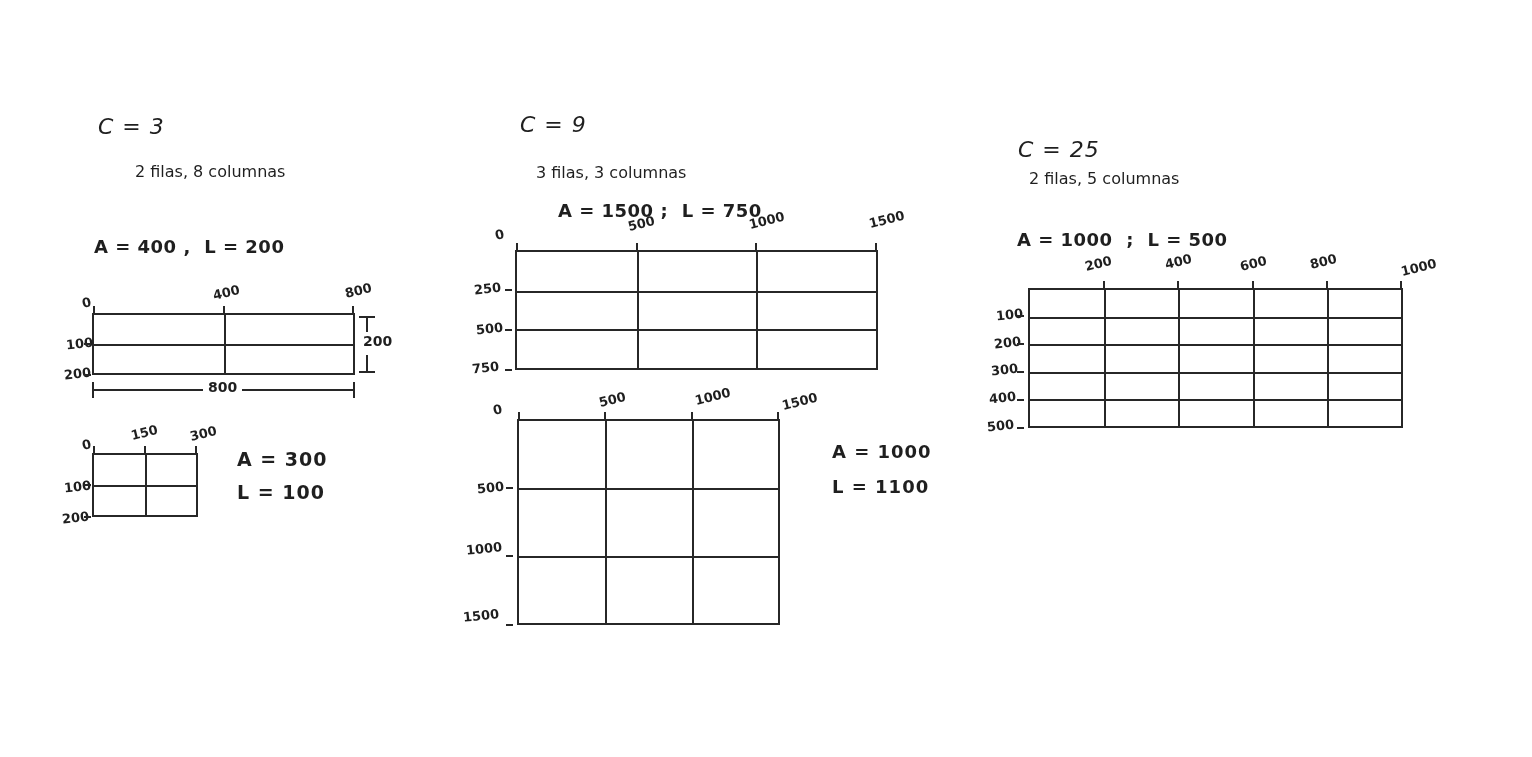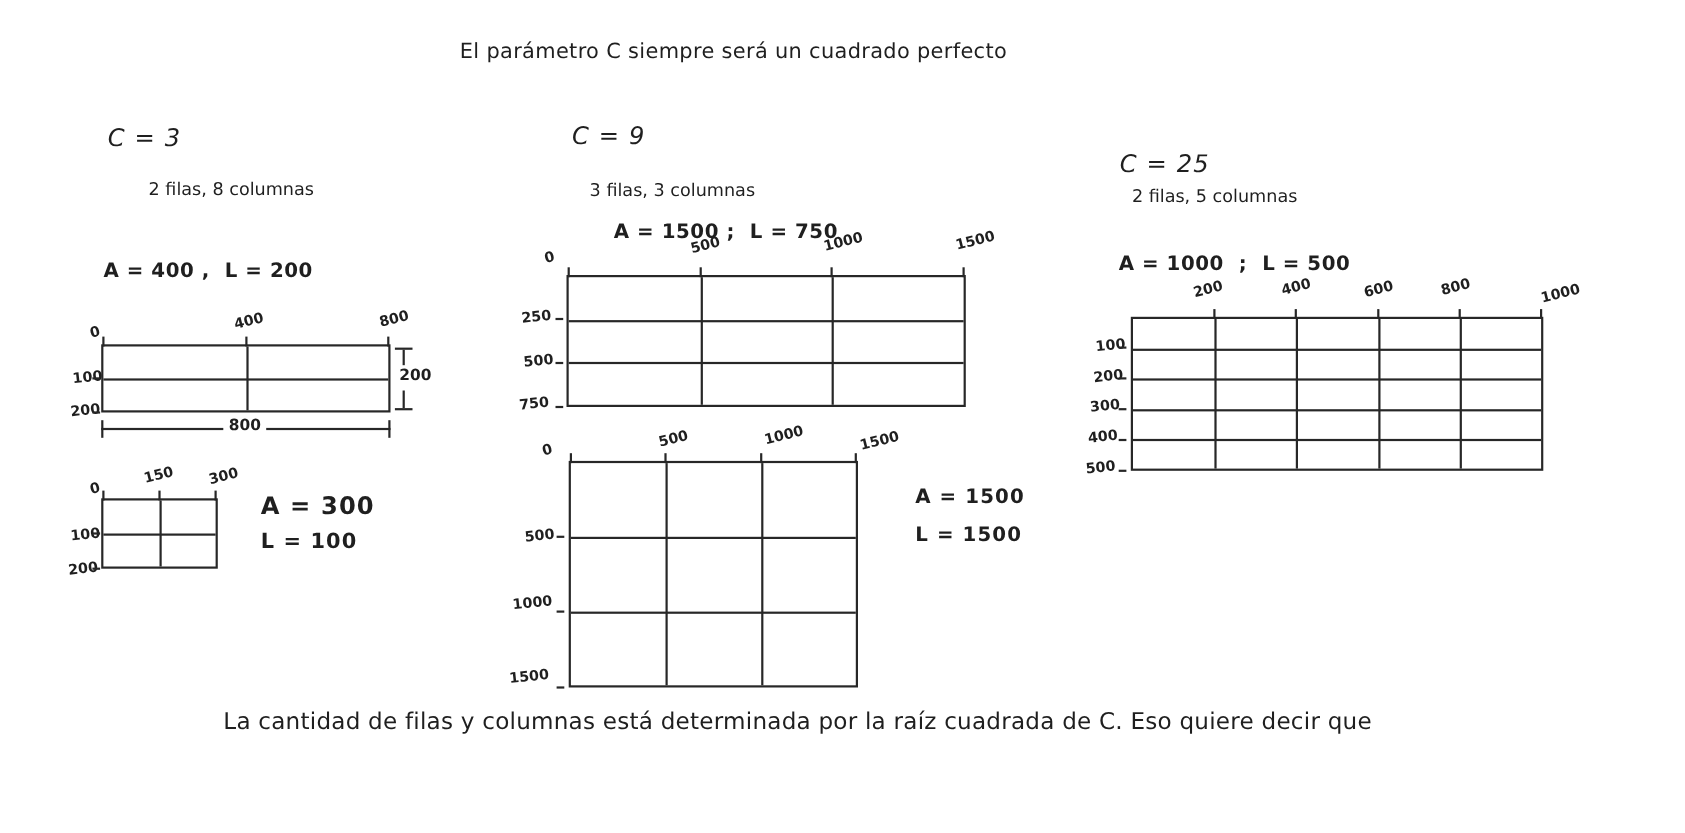--- a/index.html
+++ b/index.html
@@ -21,21 +21,20 @@
   .yt{position:absolute;font-size:13px;font-weight:bold;white-space:pre;transform:rotate(-6deg);}
   .dash{position:absolute;width:7px;height:2px;background:#272727;}
   .seg{position:absolute;background:#272727;}
   .dimlabel{position:absolute;font-size:14px;font-weight:bold;background:#fff;padding:0 5px;white-space:pre;}
 </style>
 </head>
 <body>
 
 <div id="canvas">
 
-  <div class="t title" style="left:418px;top:36px;">El parámetro C siempre será un cuadrado perfecto</div>
 
   <div class="t heading" style="left:98px;top:114px;">C = 3</div>
   <div class="t subtitle" style="left:135px;top:162px;">2 filas, 8 columnas</div>
   <div class="t params" style="left:94px;top:236px;">A = 400 ,  L = 200</div>
 
   <div class="grid" style="left:92px;top:313px;width:263px;height:62px;">
     <div class="vl" style="left:50%;"></div>
     <div class="hl" style="top:50%;"></div>
     <div class="tick" style="left:0;"></div>
     <div class="tick" style="left:50%;"></div>
@@ -67,21 +66,21 @@
     <div class="tick" style="left:50%;"></div>
     <div class="tick" style="left:100%;"></div>
   </div>
   <div class="xt" style="left:84px;top:438px;">0</div>
   <div class="xt" style="left:133px;top:428px;">150</div>
   <div class="xt" style="left:192px;top:429px;">300</div>
   <div class="yt" style="left:64px;top:479px;">100</div>
   <div class="yt" style="left:62px;top:510px;">200</div>
   <div class="dash" style="left:84px;top:484px;"></div>
   <div class="dash" style="left:84px;top:516px;"></div>
-  <div class="t sideparam" style="left:237px;top:448px;font-size:22px;">A = 300</div>
+  <div class="t sideparam" style="left:237px;top:448px;font-size:19px;">A = 300</div>
   <div class="t sideparam" style="left:237px;top:481px;font-size:19px;">L = 100</div>
 
   <div class="t heading" style="left:520px;top:112px;">C = 9</div>
   <div class="t subtitle" style="left:536px;top:163px;">3 filas, 3 columnas</div>
   <div class="t params" style="left:558px;top:200px;">A = 1500 ;  L = 750</div>
 
   <div class="grid" style="left:515px;top:250px;width:363px;height:120px;">
     <div class="vl" style="left:33.333%;"></div>
     <div class="vl" style="left:66.666%;"></div>
     <div class="hl" style="top:33.333%;"></div>
@@ -115,22 +114,22 @@
   <div class="xt" style="left:495px;top:403px;">0</div>
   <div class="xt" style="left:601px;top:395px;">500</div>
   <div class="xt" style="left:697px;top:393px;">1000</div>
   <div class="xt" style="left:784px;top:398px;">1500</div>
   <div class="yt" style="left:477px;top:480px;">500</div>
   <div class="yt" style="left:466px;top:541px;">1000</div>
   <div class="yt" style="left:463px;top:608px;">1500</div>
   <div class="dash" style="left:506px;top:487px;"></div>
   <div class="dash" style="left:506px;top:555px;"></div>
   <div class="dash" style="left:506px;top:624px;"></div>
-  <div class="t sideparam" style="left:832px;top:441px;">A = 1500</div>
-  <div class="t sideparam" style="left:832px;top:476px;">L = 1500</div>
+  <div class="t sideparam" style="left:832px;top:441px;">A = 1000</div>
+  <div class="t sideparam" style="left:832px;top:476px;">L = 1100</div>
 
   <div class="t heading" style="left:1018px;top:137px;">C = 25</div>
   <div class="t subtitle" style="left:1029px;top:169px;">2 filas, 5 columnas</div>
   <div class="t params" style="left:1017px;top:229px;">A = 1000  ;  L = 500</div>
 
   <div class="grid" style="left:1028px;top:288px;width:375px;height:140px;">
     <div class="vl" style="left:20%;"></div>
     <div class="vl" style="left:40%;"></div>
     <div class="vl" style="left:60%;"></div>
     <div class="vl" style="left:80%;"></div>
@@ -153,15 +152,14 @@
   <div class="yt" style="left:994px;top:335px;">200</div>
   <div class="yt" style="left:991px;top:362px;">300</div>
   <div class="yt" style="left:989px;top:390px;">400</div>
   <div class="yt" style="left:987px;top:418px;">500</div>
   <div class="dash" style="left:1017px;top:315px;"></div>
   <div class="dash" style="left:1017px;top:343px;"></div>
   <div class="dash" style="left:1017px;top:371px;"></div>
   <div class="dash" style="left:1017px;top:399px;"></div>
   <div class="dash" style="left:1017px;top:427px;"></div>
 
-  <div class="t footer" style="left:203px;top:644px;">La cantidad de filas y columnas está determinada por la raíz cuadrada de C. Eso quiere decir que</div>
 
 </div>
 
 </body></html>

